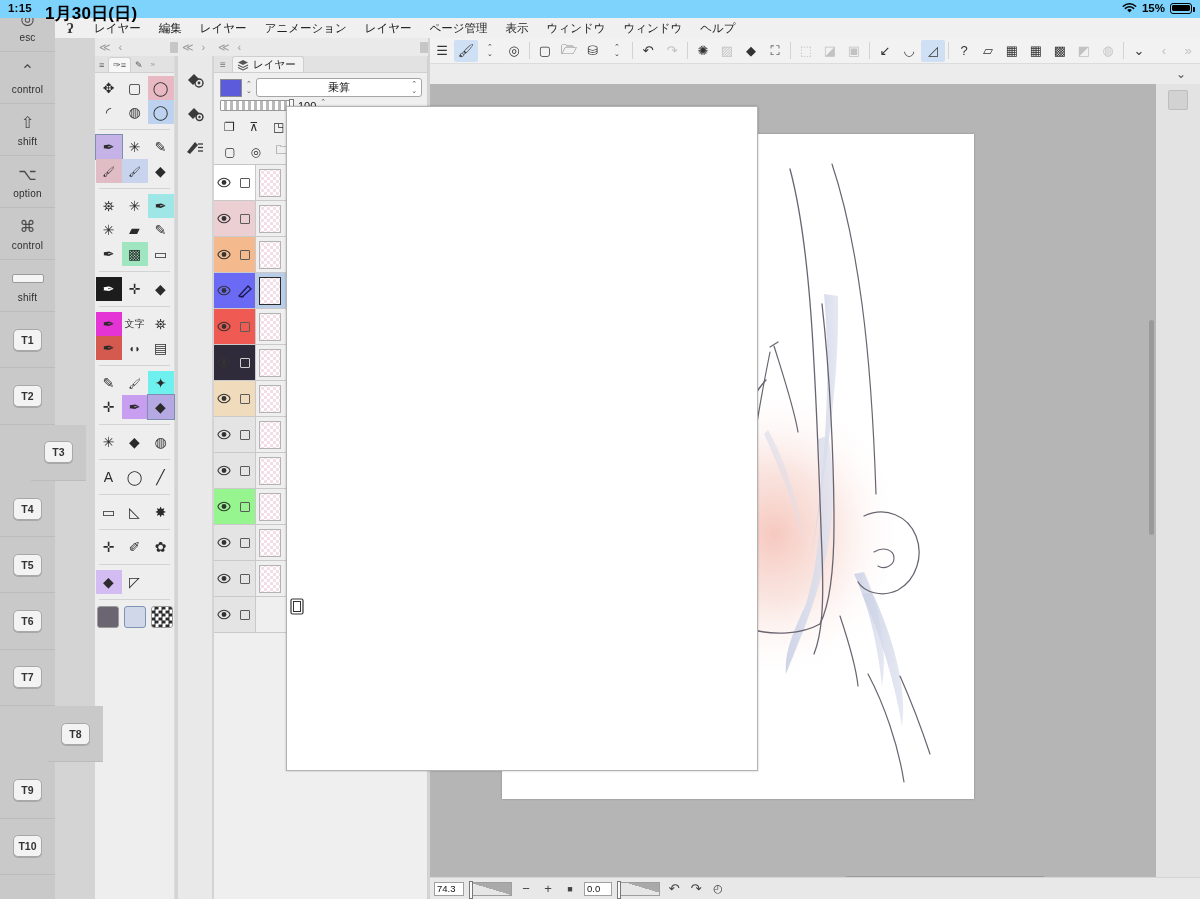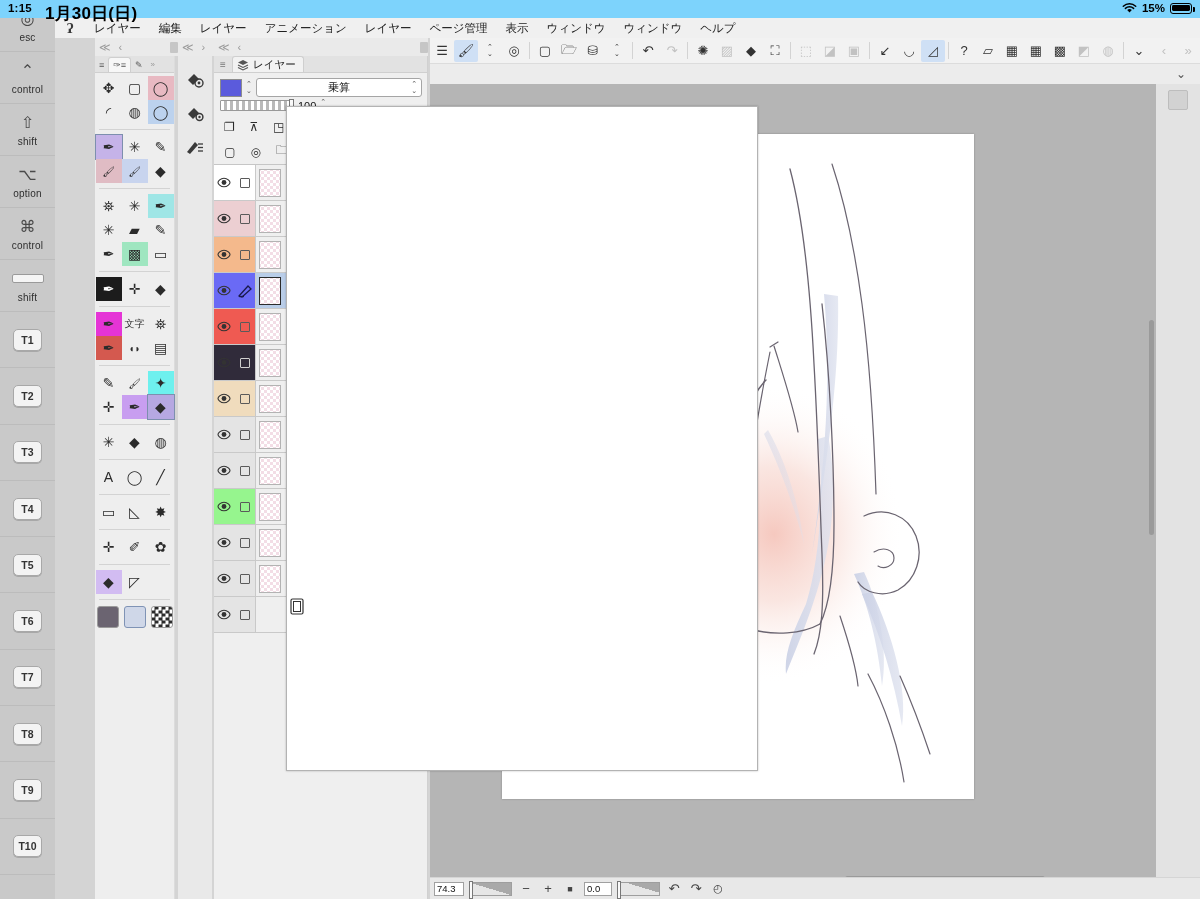--- a/index.html
+++ b/index.html
@@ -185,36 +185,36 @@
           <div class="lbl">shift</div>
         </div>
       </div>
     <div id="edge-tkeys">
         <div class="ekey" style="height: 56.3px;">
           <div class="tkey">T1</div>
         </div>
         <div class="ekey" style="height: 56.3px;">
           <div class="tkey">T2</div>
         </div>
-        <div class="ekey" style="height: 56.3px;">
+        <div class="ekey" style="height: 56.3px; margin-left: 31px;">
           <div class="tkey">T3</div>
         </div>
         <div class="ekey" style="height: 56.3px;">
           <div class="tkey">T4</div>
         </div>
         <div class="ekey" style="height: 56.3px;">
           <div class="tkey">T5</div>
         </div>
         <div class="ekey" style="height: 56.3px;">
           <div class="tkey">T6</div>
         </div>
         <div class="ekey" style="height: 56.3px;">
           <div class="tkey">T7</div>
         </div>
-        <div class="ekey" style="height: 56.3px;">
+        <div class="ekey" style="height: 56.3px; margin-left: 48px;">
           <div class="tkey">T8</div>
         </div>
         <div class="ekey" style="height: 56.3px;">
           <div class="tkey">T9</div>
         </div>
         <div class="ekey" style="height: 56.3px;">
           <div class="tkey">T10</div>
         </div>
       </div>
   </div>

